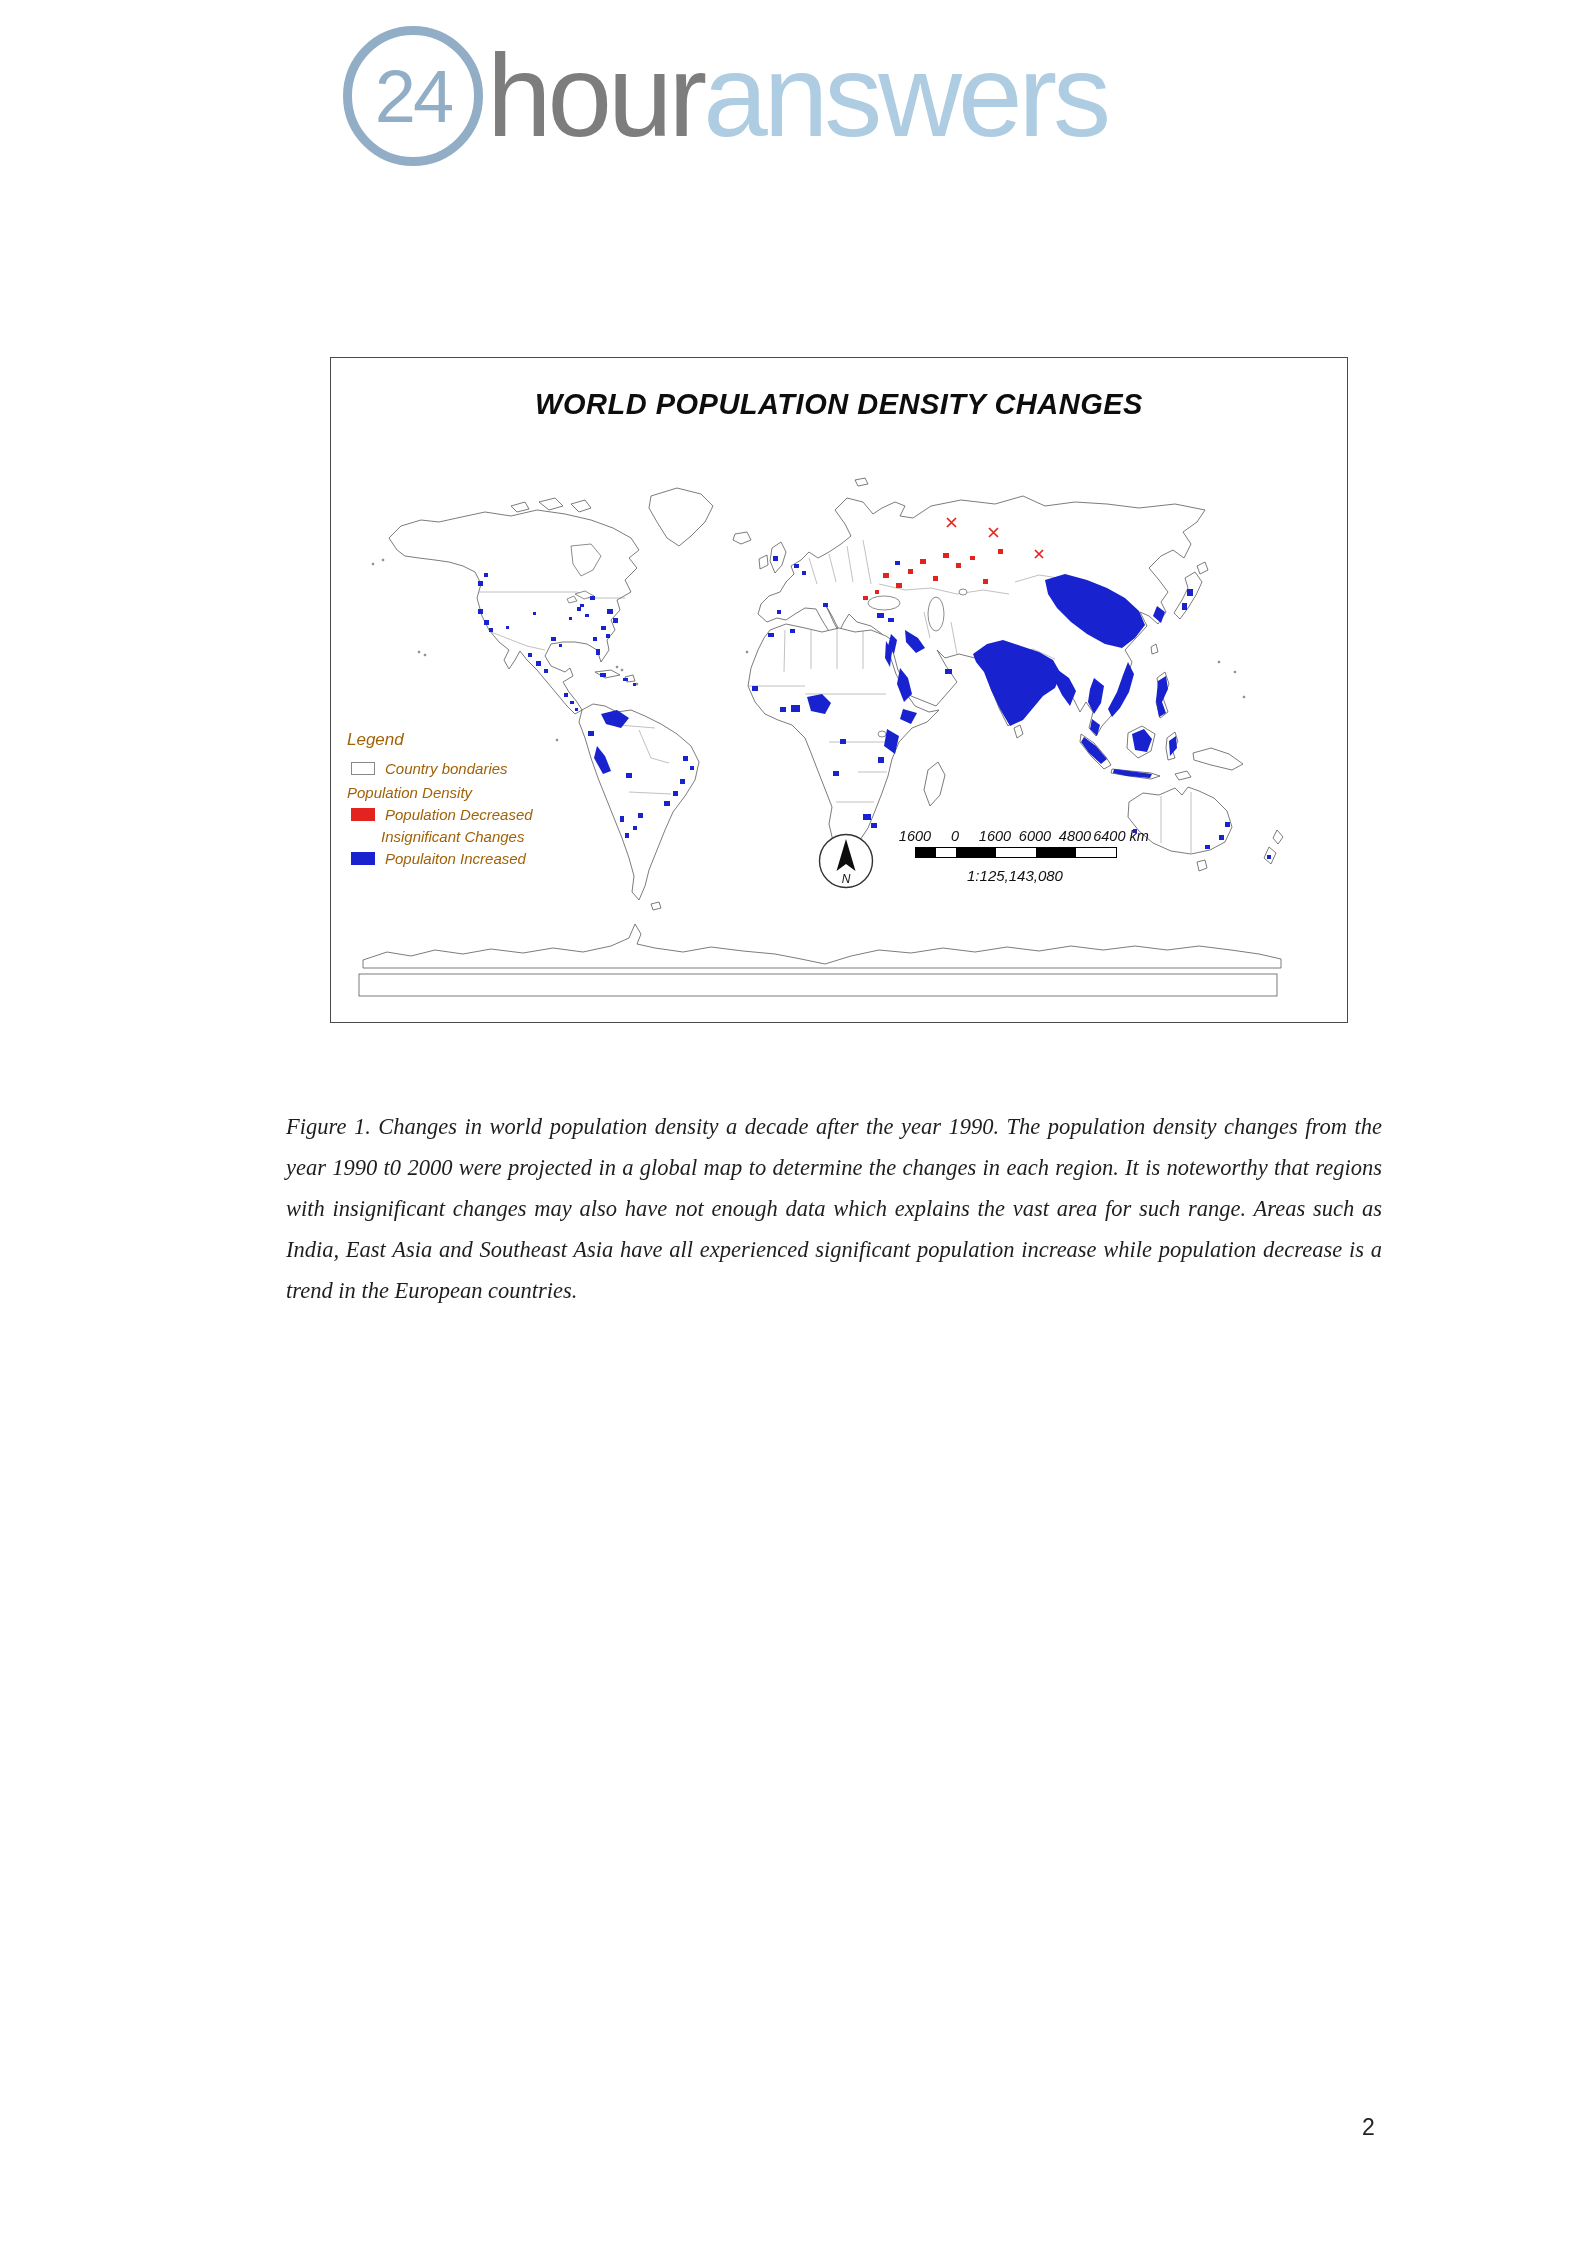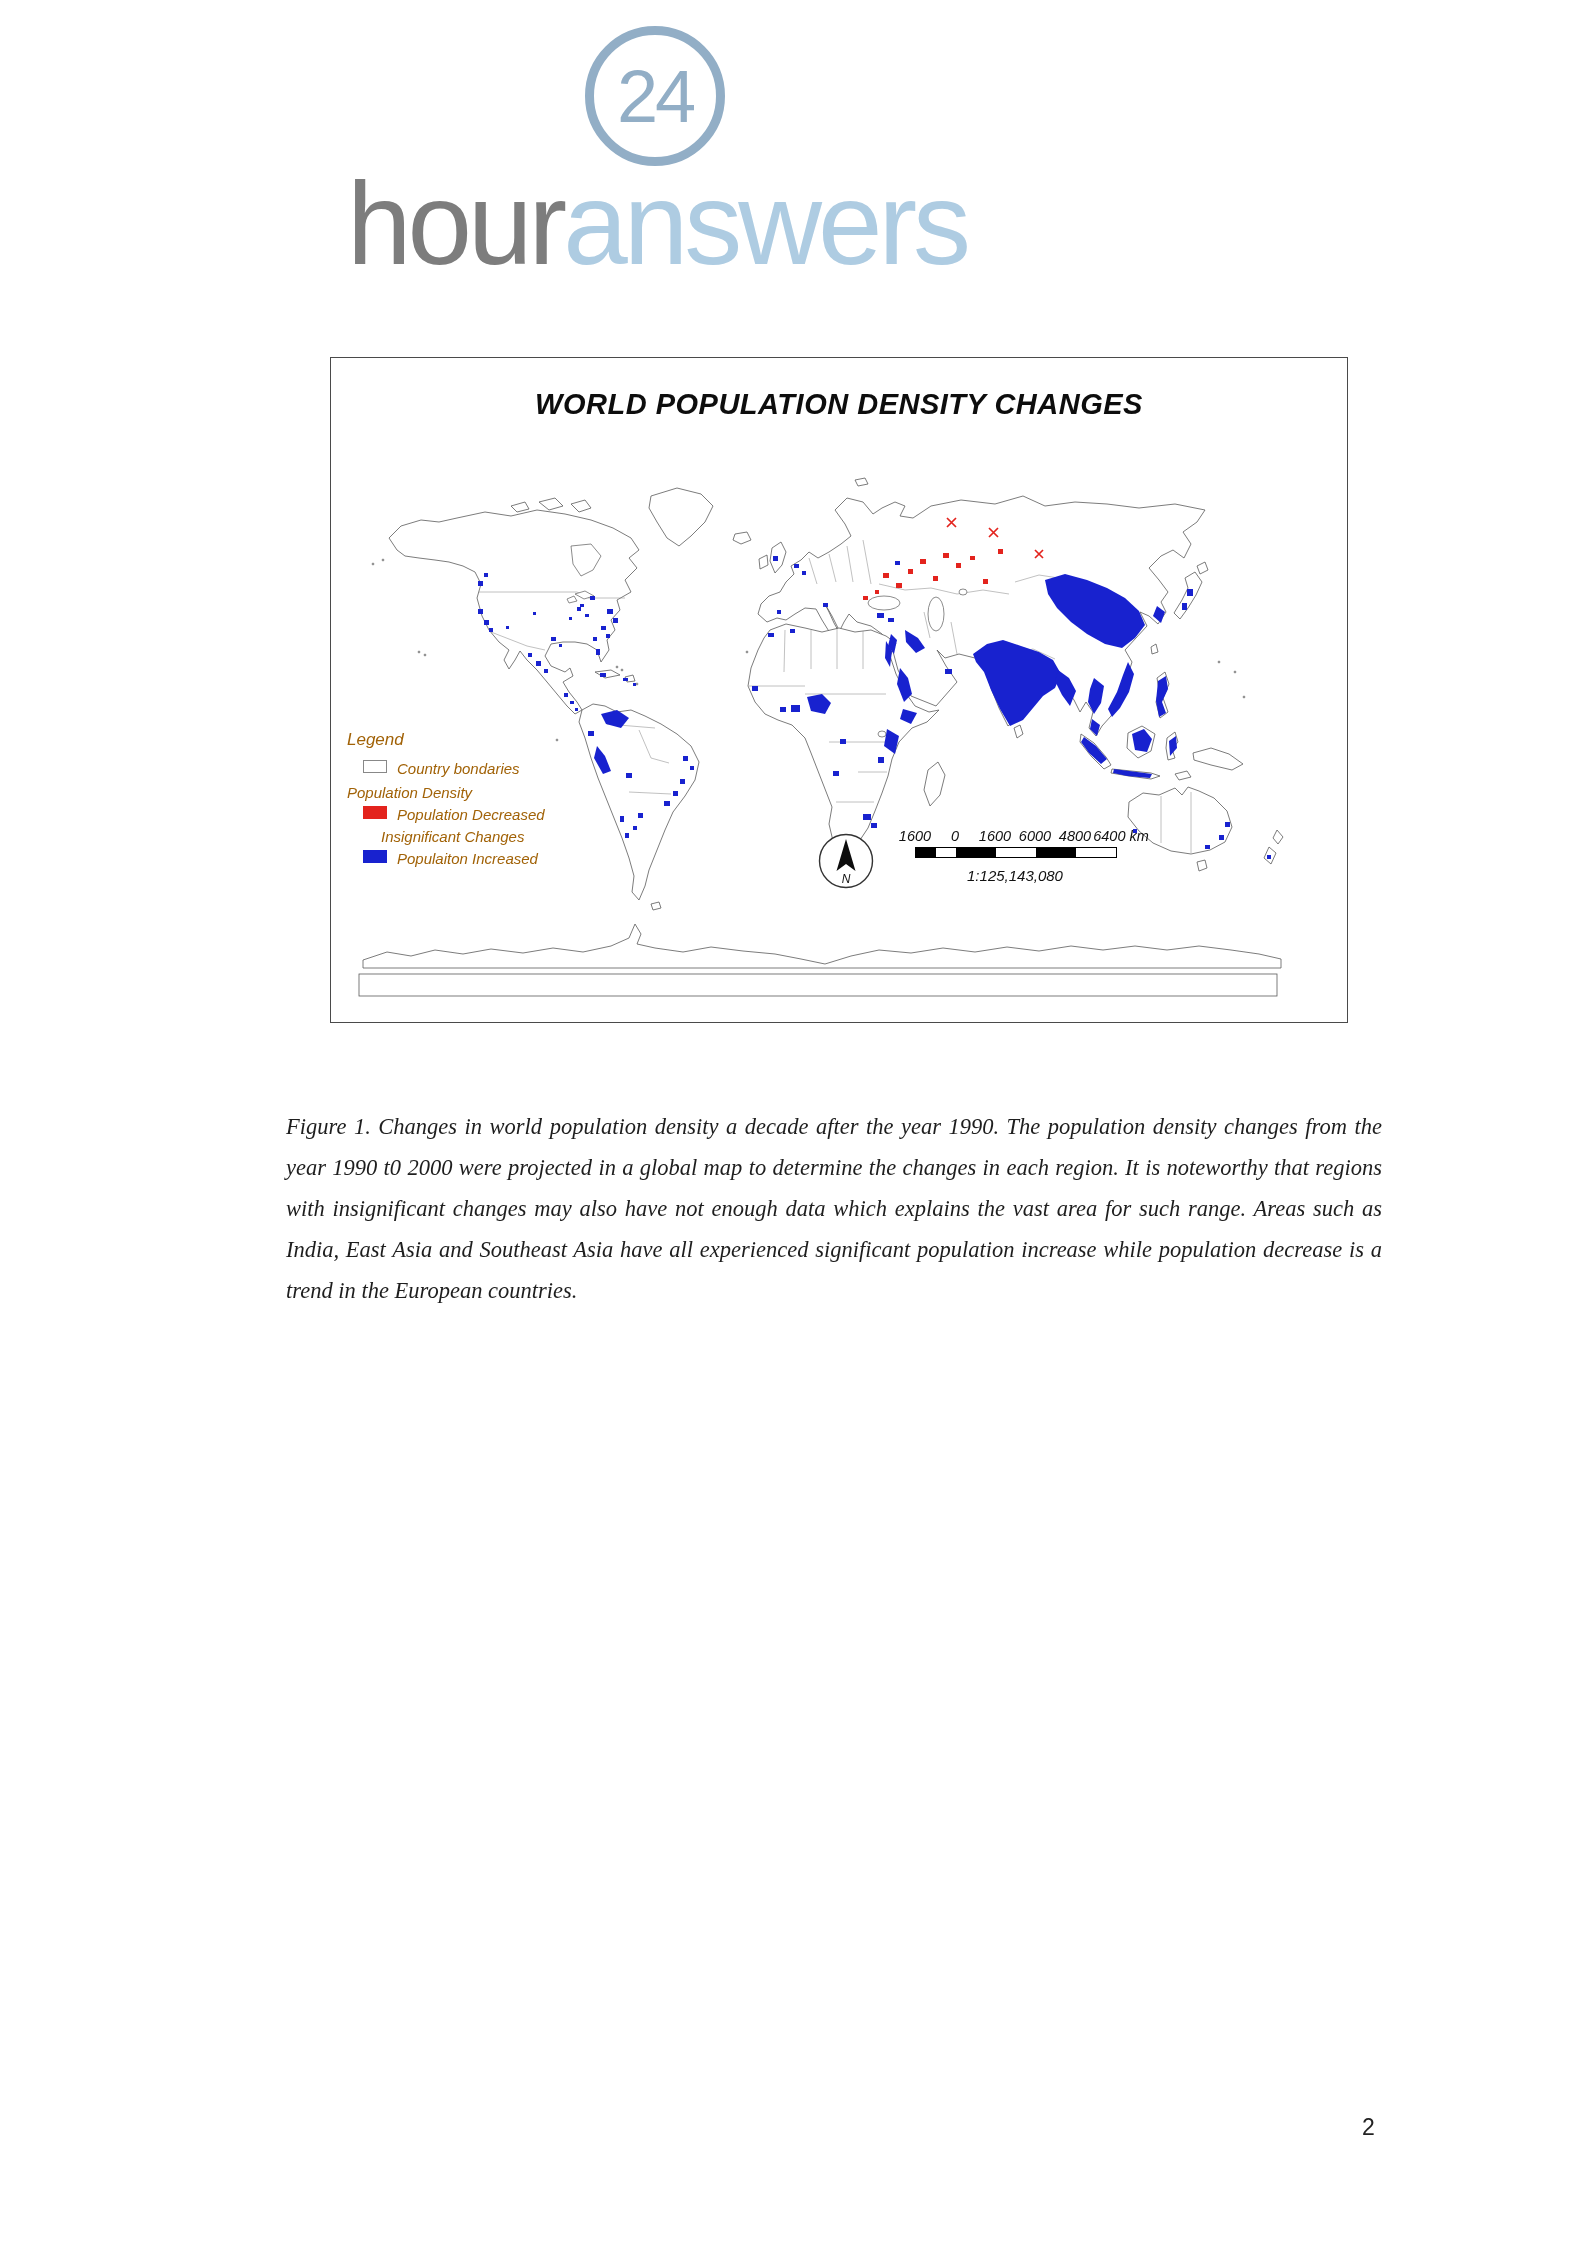--- a/index.html
+++ b/index.html
@@ -1,21 +1,21 @@
 <!DOCTYPE html>
 <html style="--inc-color: #1822cf; --dec-color: #e3231d;"><head>
 <meta charset="utf-8">
 <style>
   :root{ --inc-color:#1822cf; --dec-color:#e3231d; }
   html,body{margin:0;padding:0;background:#ffffff;}
   .page{position:relative;width:1588px;height:2246px;background:#ffffff;overflow:hidden;
         font-family:"Liberation Sans",sans-serif;color:#000;}
 
   
-  .logo{position:absolute;left:343px;top:26px;display:flex;align-items:center;flex-direction:column;}
+  .logo{position:absolute;left:343px;top:26px;display:flex;align-items:center;}
   .logo-circle{width:122px;height:122px;border:9px solid #92aec6;border-radius:50%;
                display:flex;align-items:center;justify-content:center;
                color:#92aec6;font-size:74px;letter-spacing:-3px;}
   .logo-text{font-size:116px;letter-spacing:-4px;line-height:1;margin-left:4px;}
   .logo-hour{color:#7d7d7d;}
   .logo-answers{color:#aecce2;}
 
   
   .heading{position:absolute;left:376px;top:186px;font-family:"Liberation Serif",serif;
            font-size:31px;font-weight:bold;color:#000;white-space:nowrap;}
@@ -31,21 +31,21 @@
   .land{fill:#ffffff;stroke:#5a5a5a;stroke-width:0.8;}
   .water{fill:#ffffff;stroke:#5a5a5a;stroke-width:0.7;}
   .border{fill:none;stroke:#8d8d8d;stroke-width:0.55;}
   .m-inc{fill:var(--inc-color);stroke:none;}
   .m-dec{fill:var(--dec-color);stroke:none;}
   .dec-line{stroke:var(--dec-color);stroke-width:1.7;fill:none;}
 
   
   .legend{position:absolute;left:16px;top:372px;font-size:15px;color:#a16207;}
   .legend-title{font-size:17px;margin-bottom:10px;}
-  .legend-item{display:flex;margin:5px 16px;white-space:nowrap;}
+  .legend-item{display:flex;align-items:center;margin:5px 4px;white-space:nowrap;}
   .legend-item.indent{margin-left:34px;}
   .legend-subtitle{margin:7px 0 2px 0;}
   .swatch{width:24px;height:13px;margin-right:10px;border:1px solid #666;box-sizing:border-box;}
   .swatch.boundary{background:#fff;border:1px solid #888;}
   .swatch.dec{background:var(--dec-color);border-color:var(--dec-color);}
   .swatch.inc{background:var(--inc-color);border-color:var(--inc-color);}
 
   
   .scalebar{position:absolute;left:578px;top:470px;width:240px;font-size:14.5px;color:#111;}
   .scale-ticks{position:relative;height:19px;}

